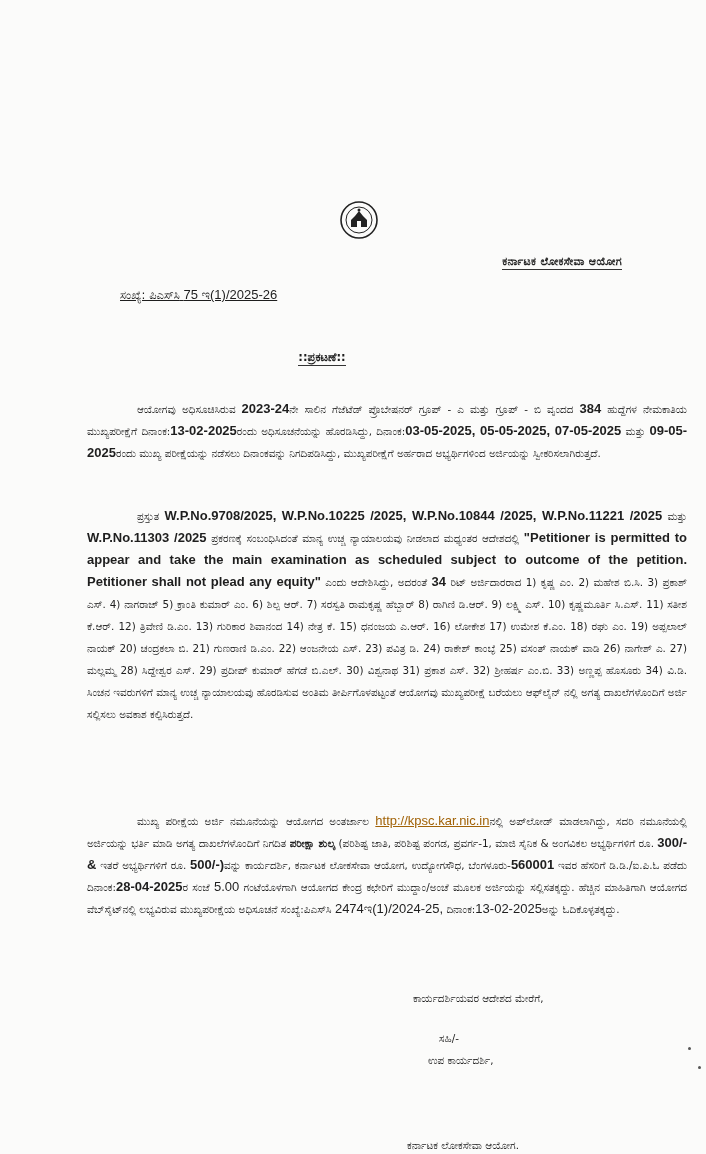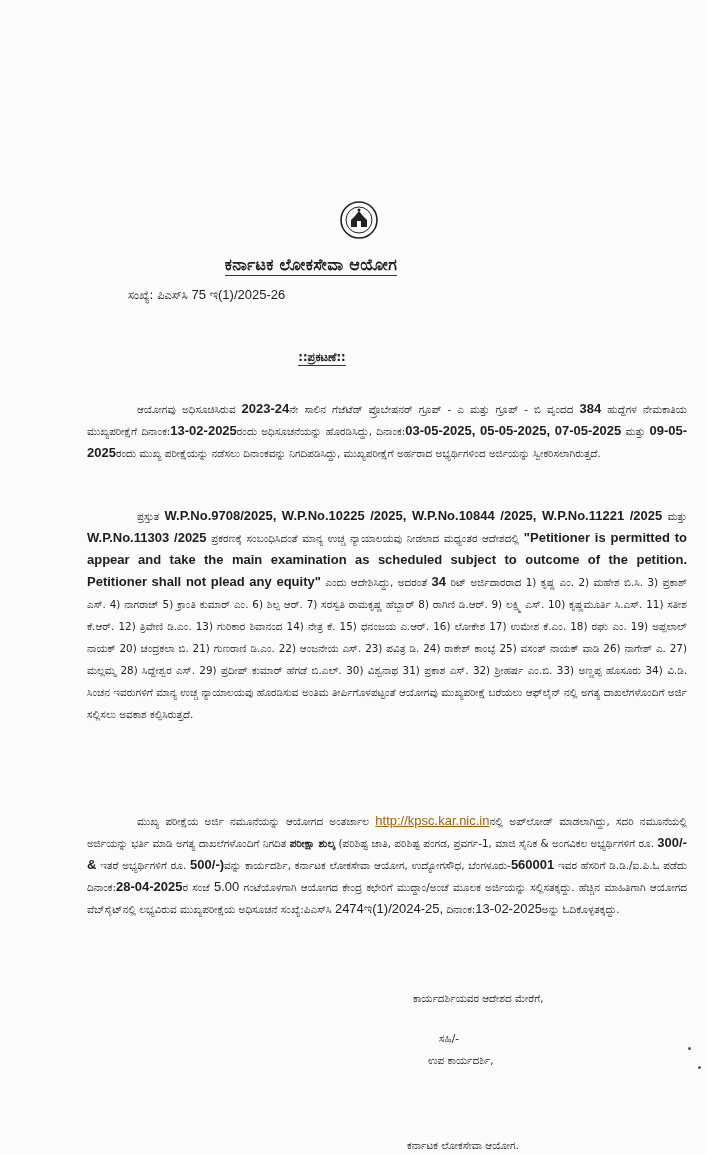--- a/index.html
+++ b/index.html
@@ -8,26 +8,26 @@
     background:#fbfbfa;
     font-family:"DejaVu Sans","Liberation Sans",sans-serif;
     color:#1e1e1e;
     position:relative;
   }
   .page { position:absolute; left:0; top:0; width:706px; height:1154px; }
   .emblem {
     position:absolute; left:339px; top:200px; width:40px; height:40px;
   }
   .org-title {
-    position:absolute; left:0; width:622px; top:255px; text-align:center;
-    font-size:16px; font-weight:bold; letter-spacing:0.3px;
+    position:absolute; left:0; width:622px; top:255px; text-align:right;
+    font-size:11px; font-weight:bold; letter-spacing:0.3px;
   }
   .org-title .ul { display:inline-block; border-bottom:1px solid #333; padding-bottom:1px; }
   .ref {
-    position:absolute; left:128px; top:287px; font-size:11.5px;
+    position:absolute; left:120px; top:287px; font-size:11.5px;text-decoration:underline;
   }
   .ref b { font-family:"Liberation Sans",sans-serif; font-weight:normal; font-size:13px; }
   .addr {
     position:absolute; left:438px; top:288px; font-size:10.5px; line-height:22px;
   }
   .addr .line3 { margin-left:-16px; }
   .addr b { font-family:"Liberation Sans",sans-serif; font-weight:normal; font-size:13px; }
   .heading {
     position:absolute; left:0; width:644px; top:350px; text-align:center;
     font-size:11.5px; font-weight:bold;

